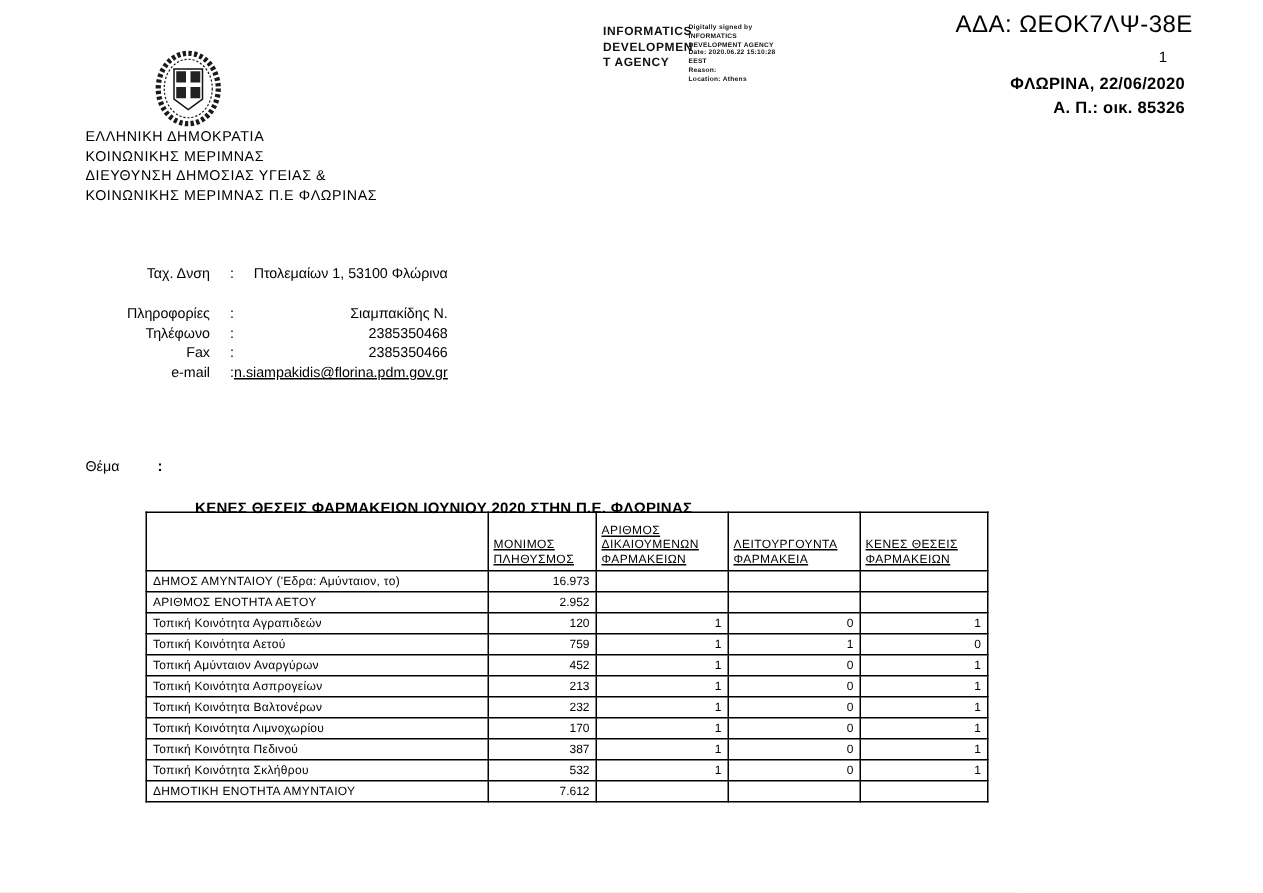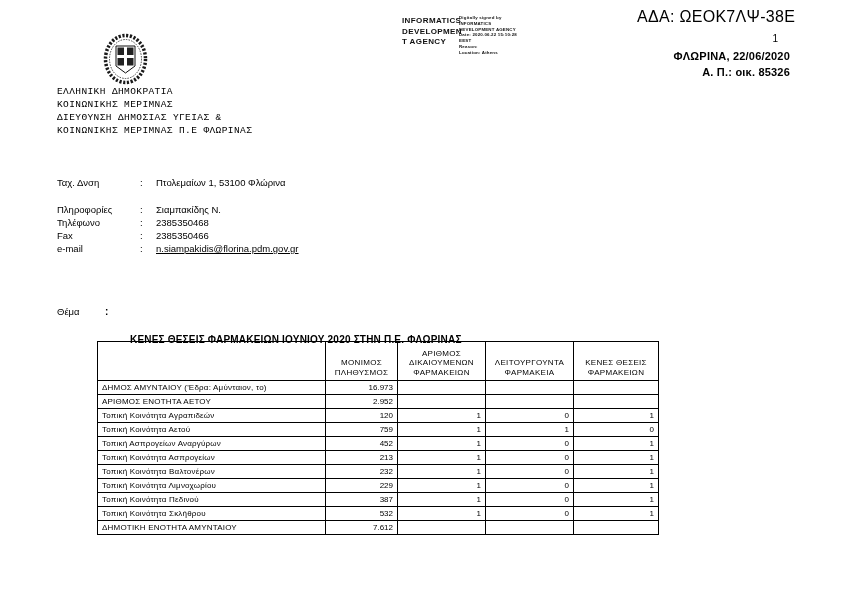--- a/index.html
+++ b/index.html
@@ -10,50 +10,50 @@
     width: 842px;
     height: 595px;
     background: #ffffff;
     overflow: hidden;
   }
 
   
   .emblem { position: absolute; left: 103px; top: 33px; width: 45px; height: 53px; }
 
   
-  .letterhead { position: absolute; left: 57px; top: 85px; font-size: 9.5px; line-height: 13px; letter-spacing: 0.4px; font-family: Liberation Mono, monospace; }
+  .letterhead { position: absolute; left: 57px; top: 85px; font-size: 9.5px; line-height: 13px; letter-spacing: 0.4px; }
 
   
   .stamp-agency { position: absolute; left: 402px; top: 16px; font-size: 8px; line-height: 10.5px; letter-spacing: 0.4px; font-weight: bold; color: #111; }
   .stamp-details { position: absolute; left: 459px; top: 15px; font-size: 4.4px; line-height: 5.8px; font-weight: bold; color: #111; letter-spacing: 0.2px; }
 
   
   .ada { position: absolute; left: 637px; top: 8px; font-size: 16px; letter-spacing: 0.3px; }
   .right-block { position: absolute; right: 52px; top: 32px; text-align: right; }
   .right-block .pagenum { font-size: 10px; line-height: 14px; margin-right: 12px; margin-bottom: 2px; }
   .right-block .place-date { font-size: 11px; font-weight: bold; line-height: 16px; letter-spacing: 0.2px; }
   .right-block .protocol { font-size: 11px; font-weight: bold; line-height: 16px; letter-spacing: 0.2px; }
 
   
   .contact { position: absolute; left: 57px; top: 176px; font-size: 9.5px; }
-  .contact .crow { display: grid; grid-template-columns: 83px 16px auto; line-height: 13px; }
+  .contact .crow { display: grid; grid-template-columns: 83px 16px auto; line-height: 13px; text-align: right; }
   .contact .crow.gap-after { margin-bottom: 14px; }
   .contact .cval.u { text-decoration: underline; }
 
   
   .subject { position: absolute; left: 57px; top: 306px; font-size: 9.5px; display: flex; }
   .subject .s-label { width: 48px; }
   .subject .s-colon { width: 25px; font-weight: bold; font-size: 10px; }
   .subject .s-text { font-weight: bold; font-size: 10px; letter-spacing: 0.2px; margin-top: 28px; }
 
   
   .tbl-wrap { position: absolute; left: 97px; top: 341px; }
   table { border-collapse: collapse; table-layout: fixed; width: 561px; }
   th, td { border: 1px solid #000; font-size: 8px; font-weight: normal; overflow: hidden; }
-  thead th { height: 39px; vertical-align: bottom; text-align: center; padding: 2px 3px 3px; line-height: 9.5px; letter-spacing: 0.3px; }
+  thead th { height: 39px; vertical-align: bottom; text-align: left; padding: 2px 3px 3px; line-height: 9.5px; letter-spacing: 0.3px; text-decoration: underline; }
   tbody td { height: 14px; vertical-align: bottom; padding: 1px 4px 2px; line-height: 9px; }
   td.c-name { text-align: left; letter-spacing: 0.2px; }
   td.c-num { text-align: right; margin-top: 44px; }
 </style>
 </head>
 <body>
 
 <div class="page">
 
   <div class="emblem">
@@ -173,21 +173,21 @@
             <td class="c-num">1</td>
           </tr>
           <tr>
             <td class="c-name">Τοπική Κοινότητα Αετού</td>
             <td class="c-num">759</td>
             <td class="c-num">1</td>
             <td class="c-num">1</td>
             <td class="c-num">0</td>
           </tr>
           <tr>
-            <td class="c-name">Τοπική Ασπρογείων Αναργύρων</td>
+            <td class="c-name">Τοπική Αμύνταιον Αναργύρων</td>
             <td class="c-num">452</td>
             <td class="c-num">1</td>
             <td class="c-num">0</td>
             <td class="c-num">1</td>
           </tr>
           <tr>
             <td class="c-name">Τοπική Κοινότητα Ασπρογείων</td>
             <td class="c-num">213</td>
             <td class="c-num">1</td>
             <td class="c-num">0</td>
@@ -195,21 +195,21 @@
           </tr>
           <tr>
             <td class="c-name">Τοπική Κοινότητα Βαλτονέρων</td>
             <td class="c-num">232</td>
             <td class="c-num">1</td>
             <td class="c-num">0</td>
             <td class="c-num">1</td>
           </tr>
           <tr>
             <td class="c-name">Τοπική Κοινότητα Λιμνοχωρίου</td>
-            <td class="c-num">229</td>
+            <td class="c-num">170</td>
             <td class="c-num">1</td>
             <td class="c-num">0</td>
             <td class="c-num">1</td>
           </tr>
           <tr>
             <td class="c-name">Τοπική Κοινότητα Πεδινού</td>
             <td class="c-num">387</td>
             <td class="c-num">1</td>
             <td class="c-num">0</td>
             <td class="c-num">1</td>

